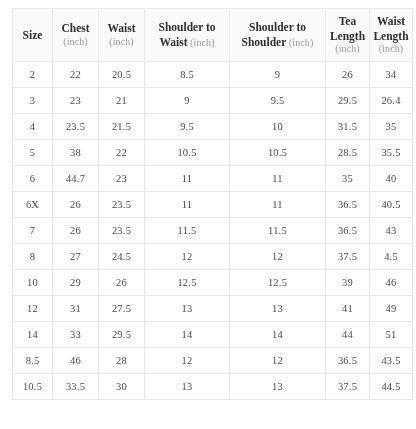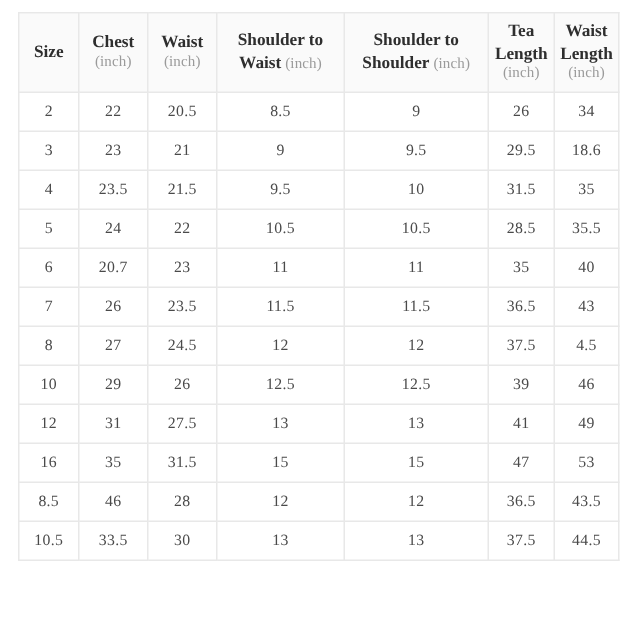--- a/index.html
+++ b/index.html
@@ -132,48 +132,57 @@
           <td>26</td>
           <td>34</td>
         </tr>
         <tr>
           <td>3</td>
           <td>23</td>
           <td>21</td>
           <td>9</td>
           <td>9.5</td>
           <td>29.5</td>
-          <td>18.6</td>
+          <td>26.4</td>
         </tr>
         <tr>
           <td>4</td>
           <td>23.5</td>
           <td>21.5</td>
           <td>9.5</td>
           <td>10</td>
           <td>31.5</td>
           <td>35</td>
         </tr>
         <tr>
           <td>5</td>
-          <td>24</td>
+          <td>38</td>
           <td>22</td>
           <td>10.5</td>
           <td>10.5</td>
           <td>28.5</td>
           <td>35.5</td>
         </tr>
         <tr>
           <td>6</td>
-          <td>20.7</td>
+          <td>44.7</td>
           <td>23</td>
           <td>11</td>
           <td>11</td>
           <td>35</td>
           <td>40</td>
+        </tr>
+        <tr>
+          <td>6X</td>
+          <td>26</td>
+          <td>23.5</td>
+          <td>11</td>
+          <td>11</td>
+          <td>36.5</td>
+          <td>40.5</td>
         </tr>
         <tr>
           <td>7</td>
           <td>26</td>
           <td>23.5</td>
           <td>11.5</td>
           <td>11.5</td>
           <td>36.5</td>
           <td>43</td>
         </tr>
@@ -198,27 +207,27 @@
         <tr>
           <td>12</td>
           <td>31</td>
           <td>27.5</td>
           <td>13</td>
           <td>13</td>
           <td>41</td>
           <td>49</td>
         </tr>
         <tr>
-          <td>16</td>
-          <td>35</td>
-          <td>31.5</td>
-          <td>15</td>
-          <td>15</td>
-          <td>47</td>
-          <td>53</td>
+          <td>14</td>
+          <td>33</td>
+          <td>29.5</td>
+          <td>14</td>
+          <td>14</td>
+          <td>44</td>
+          <td>51</td>
         </tr>
         <tr>
           <td>8.5</td>
           <td>46</td>
           <td>28</td>
           <td>12</td>
           <td>12</td>
           <td>36.5</td>
           <td>43.5</td>
         </tr>

